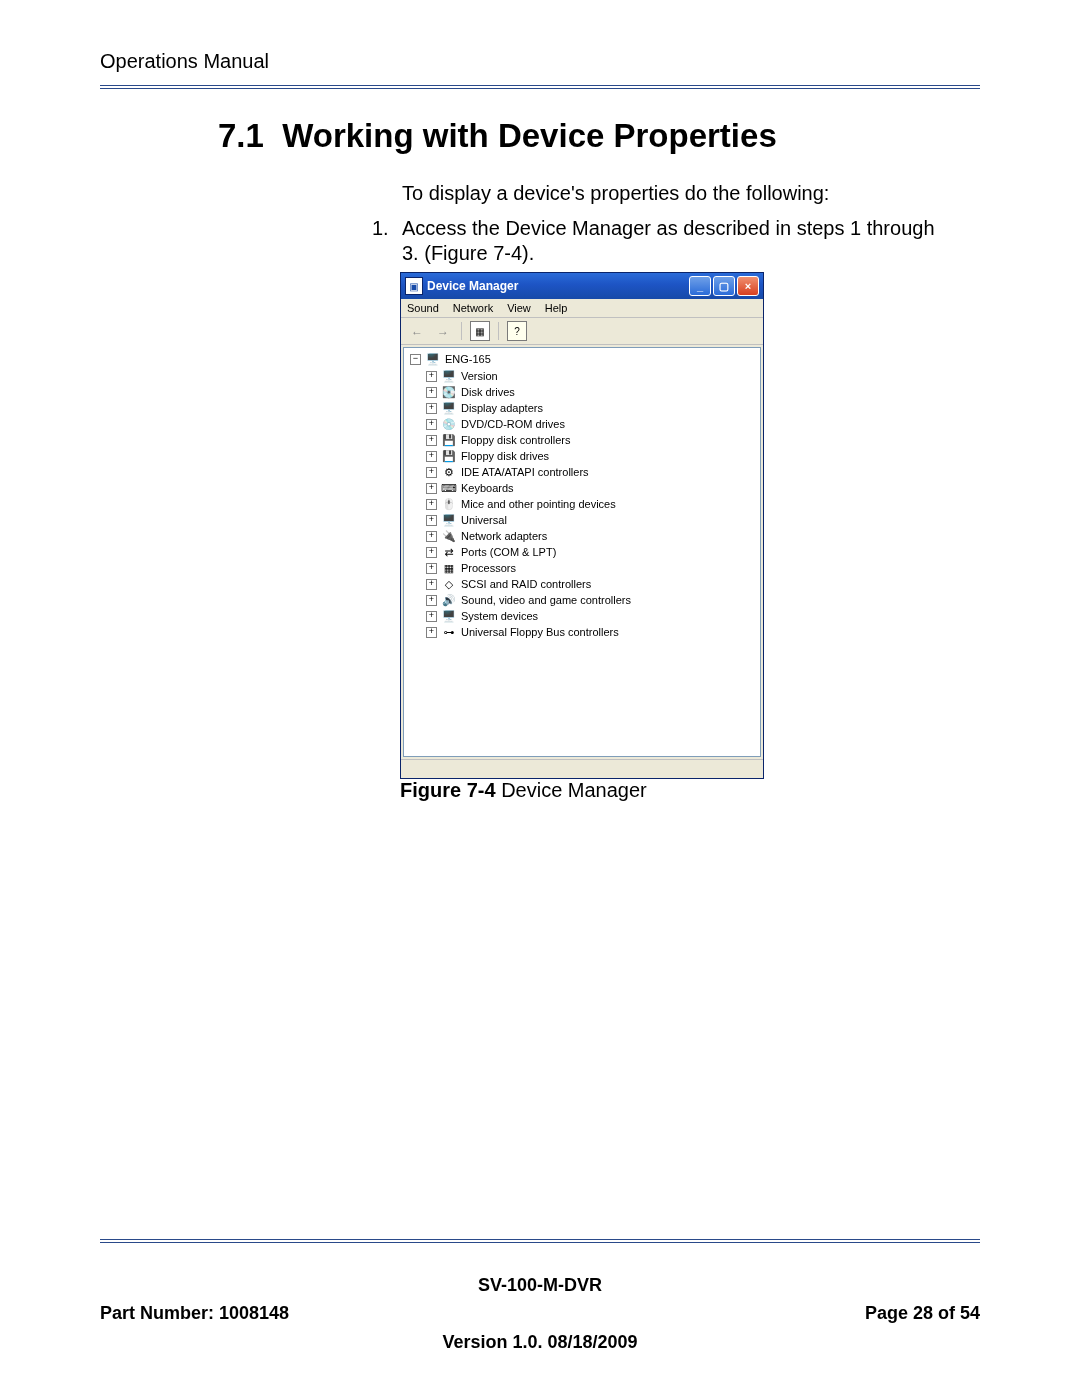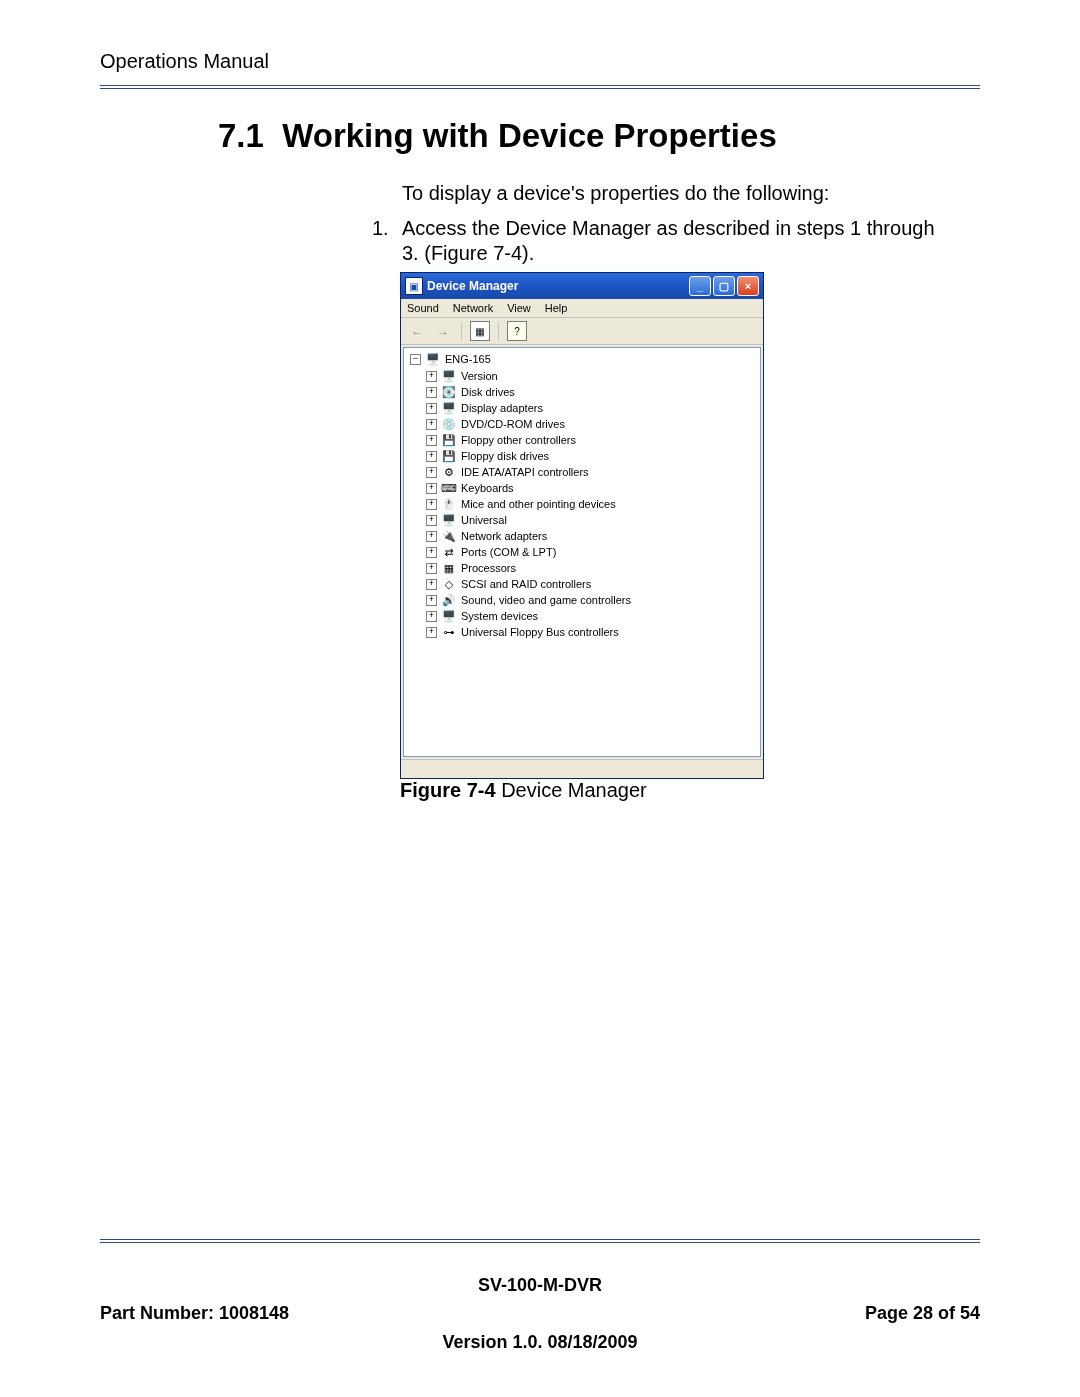--- a/index.html
+++ b/index.html
@@ -298,21 +298,21 @@
             <span>Display adapters</span>
           </div>
           <div class="tree-item">
             <div class="plusbox">+</div>
             <div class="node-icon">💿</div>
             <span>DVD/CD-ROM drives</span>
           </div>
           <div class="tree-item">
             <div class="plusbox">+</div>
             <div class="node-icon">💾</div>
-            <span>Floppy other controllers</span>
+            <span>Floppy disk controllers</span>
           </div>
           <div class="tree-item">
             <div class="plusbox">+</div>
             <div class="node-icon">💾</div>
             <span>Floppy disk drives</span>
           </div>
           <div class="tree-item">
             <div class="plusbox">+</div>
             <div class="node-icon">⚙</div>
             <span>IDE ATA/ATAPI controllers</span>

